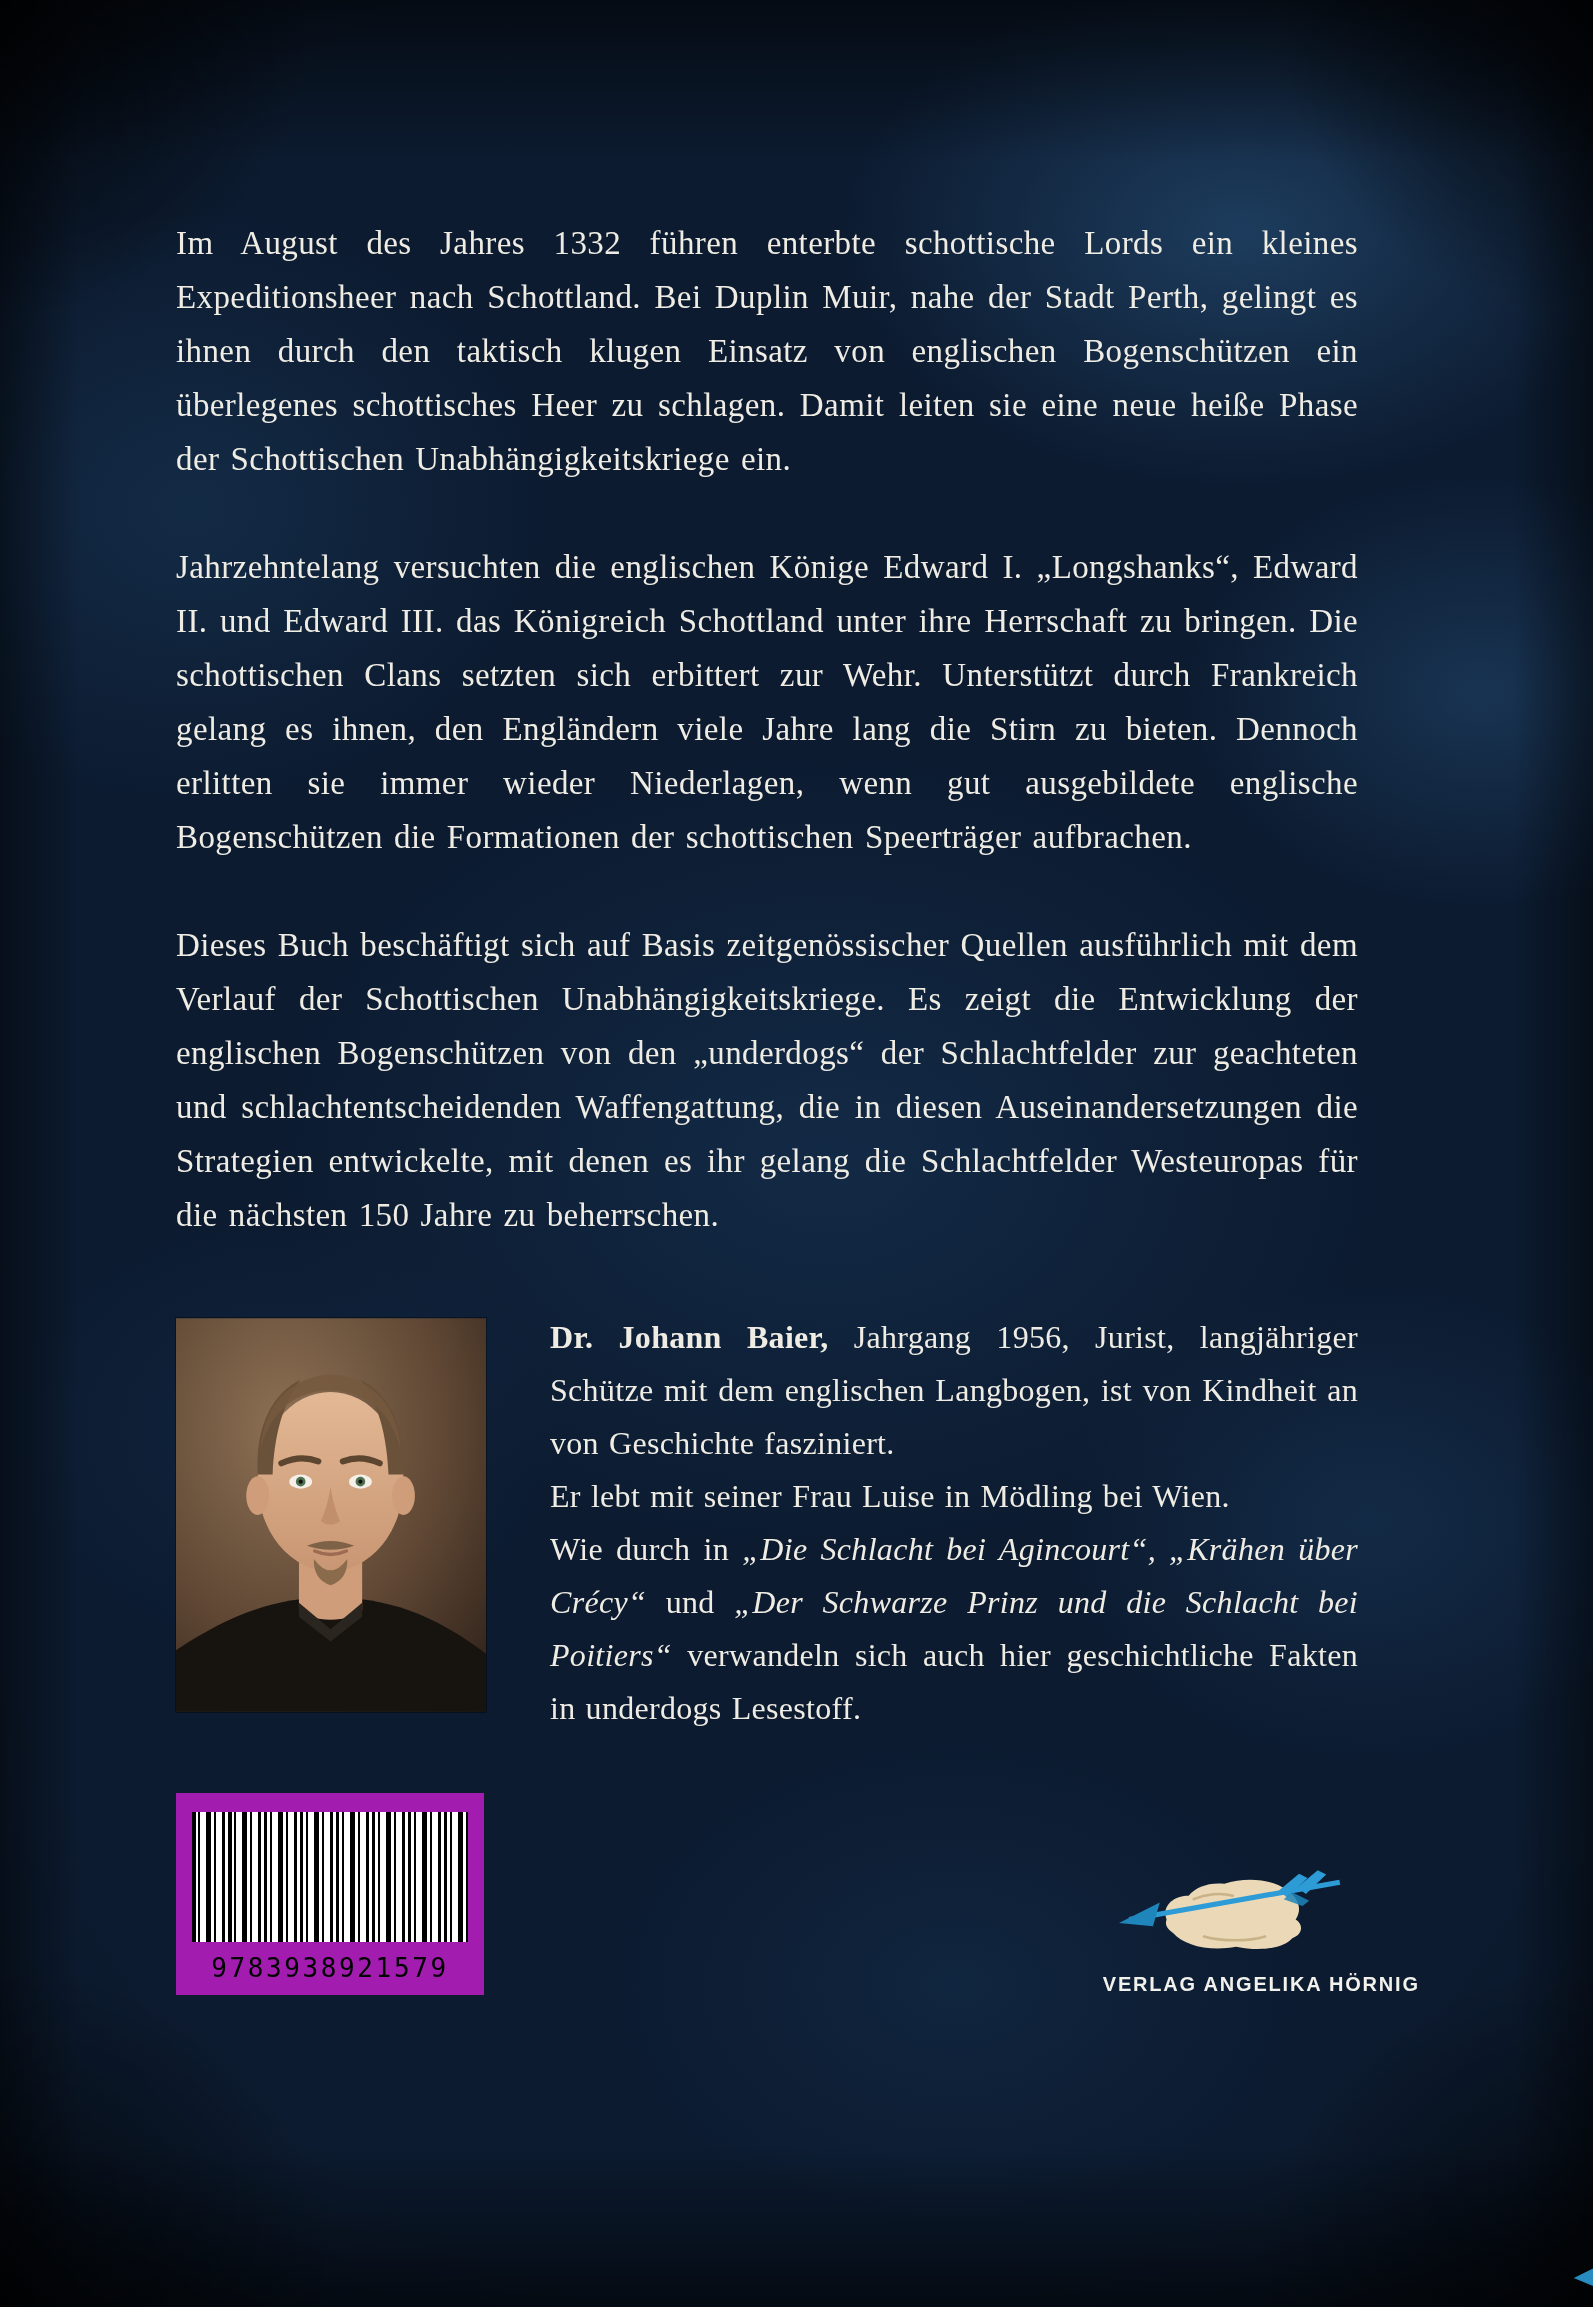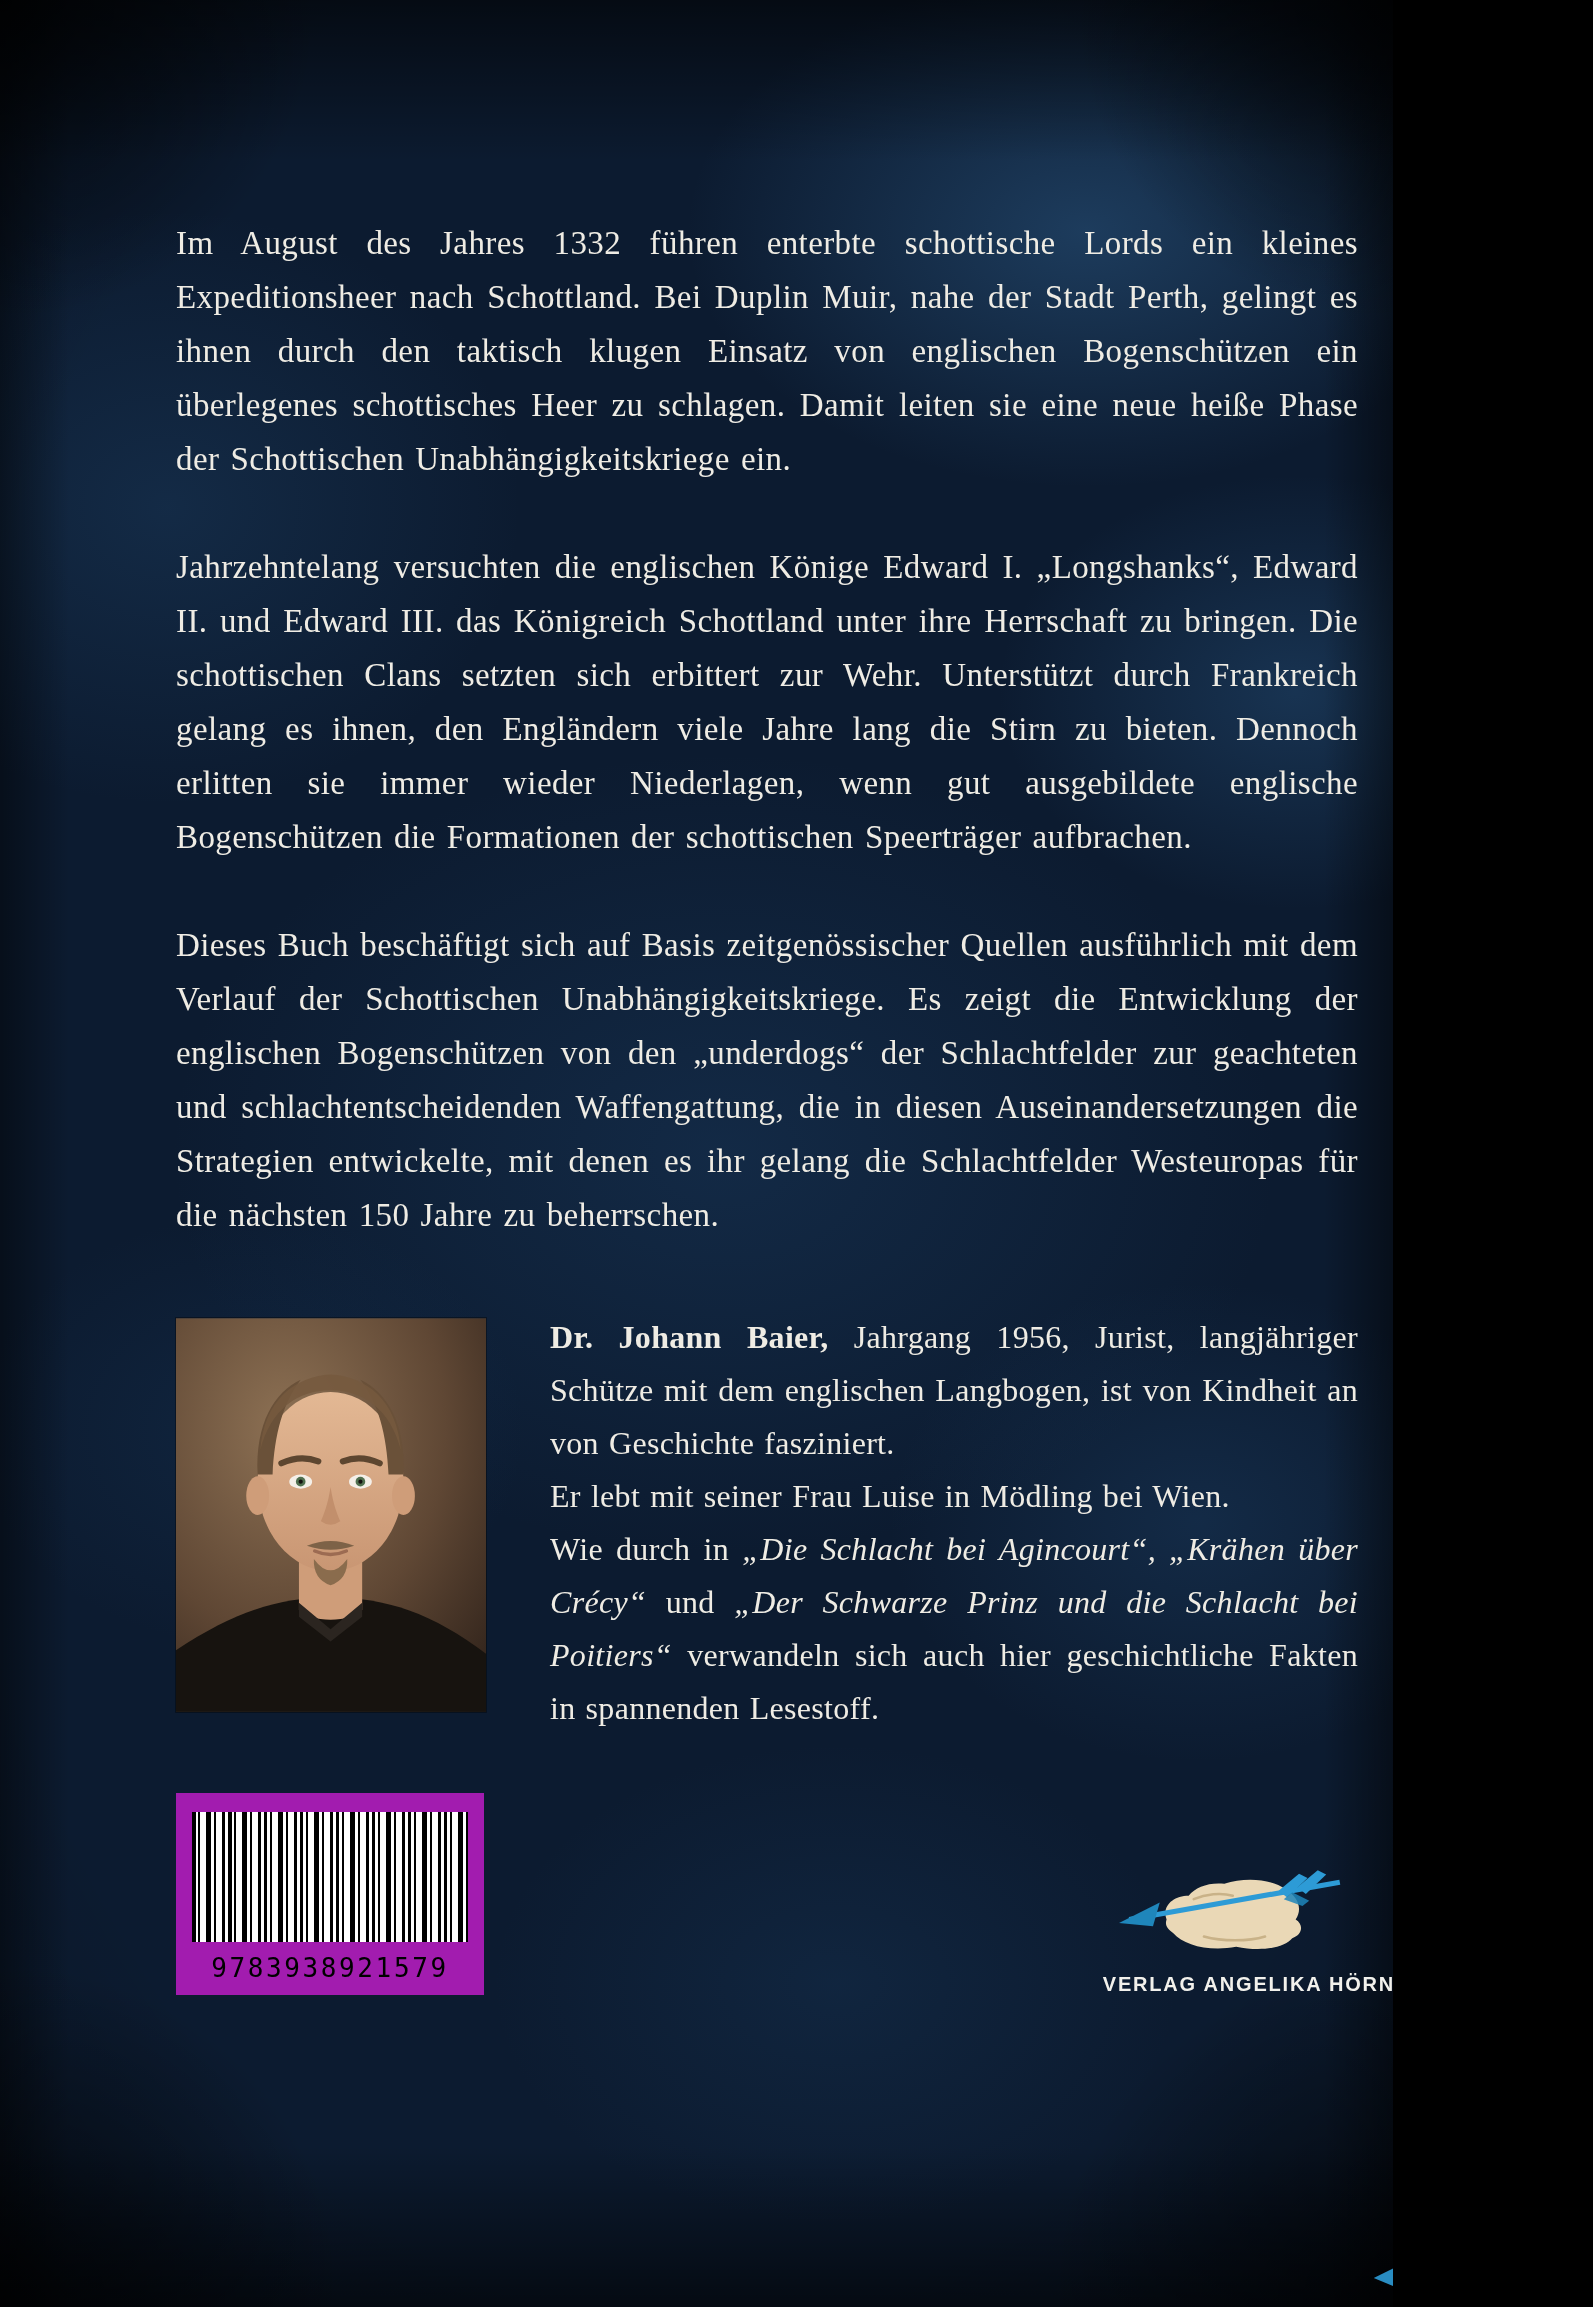--- a/index.html
+++ b/index.html
@@ -1,18 +1,18 @@
 <!DOCTYPE html>
 <html lang="de" style="font-size:14px"><head>
 <meta charset="utf-8">
 <style>
   html, body { margin: 0; padding: 0; background: #000; }
   .cover {
     position: relative;
-    width: 1393px;
+    width: 1593px;
     height: 2307px;
     overflow: hidden;
     background: #0c1b30;
     font-family: "Liberation Serif", serif;
     color: #efece4;
   }
   .bg {
     position: absolute; inset: 0;
     background:
       radial-gradient(ellipse 615px 395px at 78% 10%, rgba(62,124,180,.34), transparent 65%),
@@ -186,21 +186,21 @@
 
       <div class="bio">
         <p>
           <span class="b">Dr. Johann Baier,</span>
           <span>Jahrgang 1956, Jurist, langjähriger Schütze mit dem englischen Langbogen, ist von Kindheit an von Geschichte fasziniert.</span><br>
           <span>Er lebt mit seiner Frau Luise in Mödling bei Wien.</span><br>
           <span>Wie durch in</span>
           <span class="i">„Die Schlacht bei Agincourt“, „Krähen über Crécy“</span>
           <span>und</span>
           <span class="i">„Der Schwarze Prinz und die Schlacht bei Poitiers“</span>
-          <span>verwandeln sich auch hier geschichtliche Fakten in spannenden Lesestoff.</span>
+          <span>verwandeln sich auch hier geschichtliche Fakten in underdogs Lesestoff.</span>
         </p>
       </div>
     </div>
 
     <div class="bottom-row">
       <div class="barcode">
         <div class="bars"></div>
         <div class="isbn">9783938921579</div>
       </div>
 

